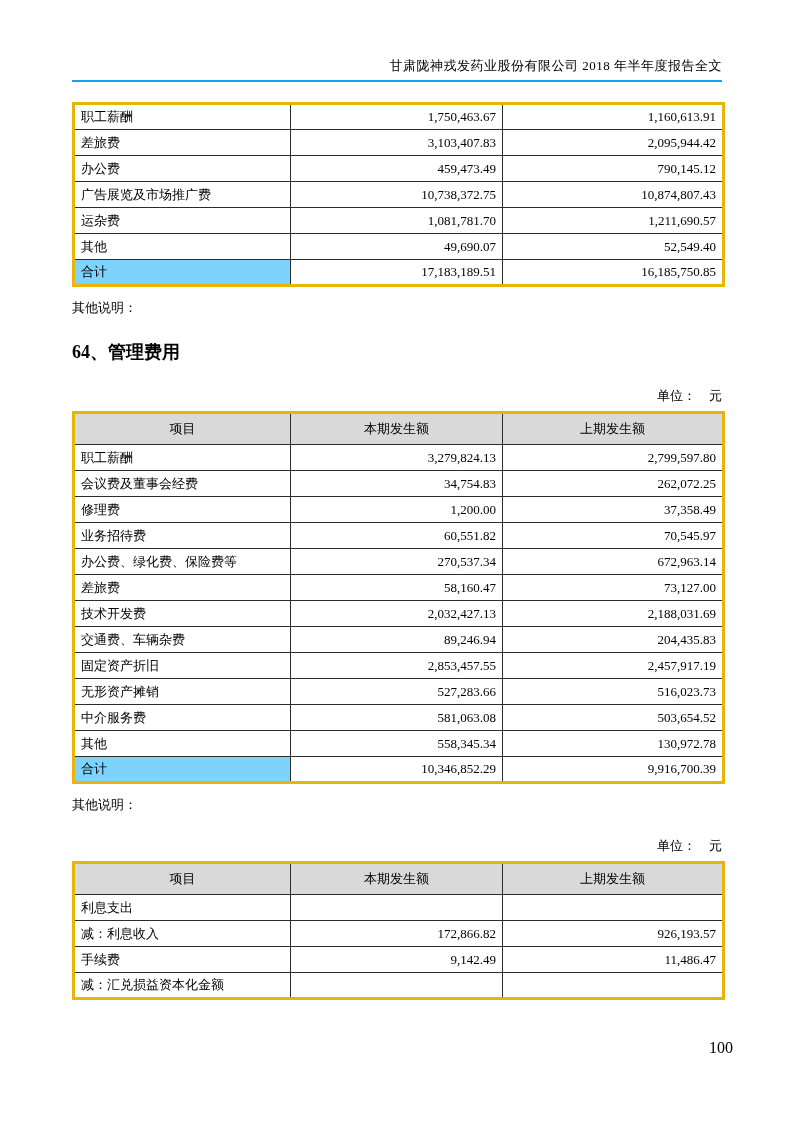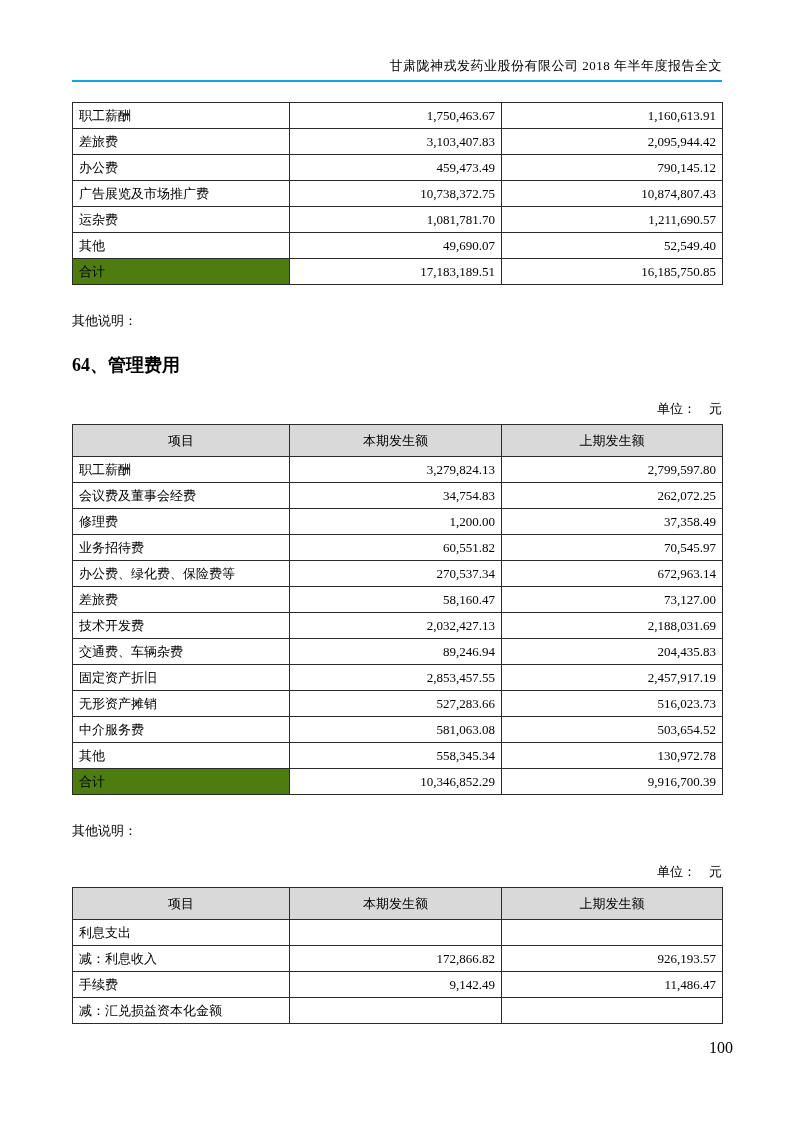--- a/index.html
+++ b/index.html
@@ -6,31 +6,31 @@
   html, body { background: #e8e8e8; }
   body { width: 793px; height: 1122px; position: relative;
          font-family: "Liberation Serif", "DejaVu Serif", serif; color: #000; }
   .page { width: 793px; height: 1122px; background: #ffffff; position: relative; overflow: hidden; }
   .content { margin: 0 71px 0 72px; width: 650px; }
 
   .doc-header { padding: 57px 0 5px 0; border-bottom: 2px solid #0ea5e9;
                 text-align: right; font-size: 13px; letter-spacing: 0.5px; }
 
   table { border-collapse: collapse; width: 650px; table-layout: fixed;
-          border: 1px solid #eab308; padding-left: 28px; }
+          border: 3px solid #eab308; padding-left: 28px; }
   col.c1 { width: 217px; } col.c2 { width: 212px; } col.c3 { width: 221px; }
   th, td { border: 1px solid #2b2b2b; height: 26px; font-size: 13px;
            padding: 2px 6px; overflow: hidden; white-space: nowrap; }
   th { background: #d9d9d9; font-weight: normal; text-align: center; height: 32px; }
   td.lbl { text-align: left; }
   td.num { text-align: right; }
-  td.total-lbl { background: #4d7c0f; }
+  td.total-lbl { background: #7dd3fc; }
 
   .tbl-first { margin-top: 20px; }
-  .note { font-size: 13px; margin-top: 27px; }
+  .note { font-size: 13px; margin-top: 12px; }
   .section-heading { font-size: 18px; font-weight: bold; margin-top: 23px; }
   .unit-label { text-align: right; font-size: 13px; margin: 23px 0 6px 0; }
   .page-number { position: absolute; top: 1039px; right: 60px; font-size: 16px; }
 </style>
 </head>
 <body>
 
 <div class="page">
   <div class="content">
 

